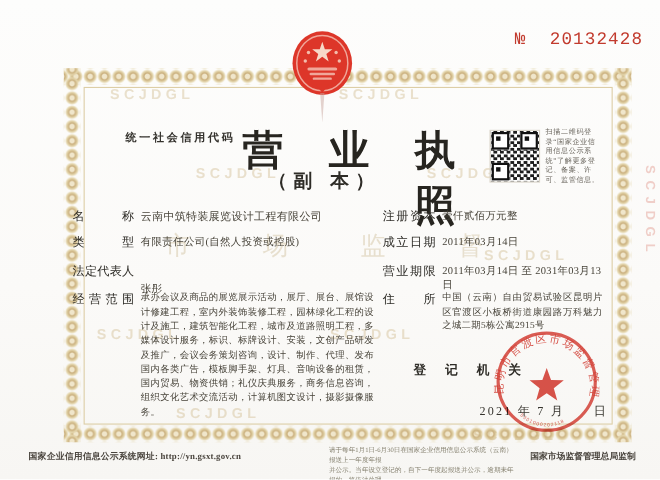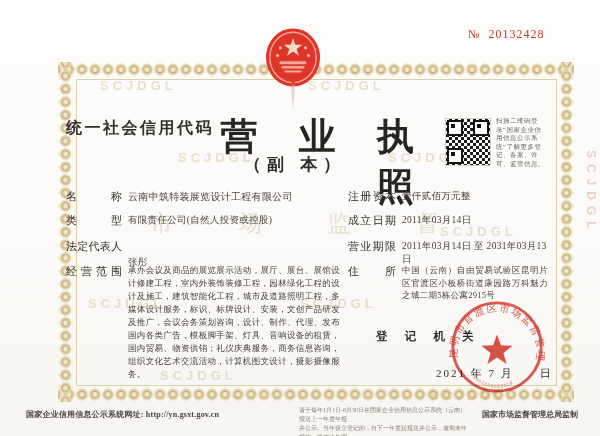--- a/index.html
+++ b/index.html
@@ -19,26 +19,26 @@
      border:1px solid #ddceA6;pointer-events:none;}
   
   .wm{position:absolute;font-family:"Liberation Sans",sans-serif;font-weight:bold;
       color:rgba(203,178,128,0.38);font-size:13px;letter-spacing:4px;pointer-events:none;}
   .wm-big{position:absolute;font-size:23px;letter-spacing:30px;color:rgba(190,168,118,0.32);
       font-weight:normal;pointer-events:none;white-space:nowrap;}
   .wm-vert{position:absolute;right:2px;top:150px;writing-mode:vertical-rl;
       font-family:"Liberation Sans",sans-serif;font-weight:bold;font-size:12px;
       letter-spacing:6px;color:rgba(219,122,110,0.35);pointer-events:none;}
   
-  .serial{position:absolute;left:468px;top:27px;color:#c23b2e;font-size:12px;
-      letter-spacing:1px;font-family:Liberation Serif, serif;}
+  .serial{position:absolute;left:468px;top:27px;color:#c23b2e;font-size:16px;
+      letter-spacing:1px;font-family:Liberation Mono, monospace;}
   .emblem{position:absolute;left:264px;top:26px;}
   .credit{position:absolute;left:66px;top:118px;width:150px;}
-  .credit .lbl{font-family:"Liberation Sans",sans-serif;font-weight:bold;font-size:16px;
-      letter-spacing:2.5px;color:#33312c;}
+  .credit .lbl{font-family:"Liberation Sans",sans-serif;font-weight:bold;font-size:10px;
+      letter-spacing:2.5px;color:#33312c;margin-left:48px;}
   .credit .code{margin-top:6px;font-size:10.5px;letter-spacing:0.5px;color:#44413a;}
   .title{position:absolute;left:160px;top:112px;width:270px;text-align:right;
       font-size:37px;font-weight:bold;letter-spacing:16px;color:#272520;
       font-family:"Liberation Serif",serif;text-indent:16px;}
   .subtitle{position:absolute;left:160px;top:153px;width:270px;text-align:center;
       font-size:17px;letter-spacing:6px;color:#2e2c27;font-weight:bold;}
   
   .qr{position:absolute;left:446px;top:119px;width:44px;height:46px;background:#fff;
       background-image:repeating-conic-gradient(#1c1c1c 0 25%, #ffffff 0 50%);
       background-size:6px 6px;outline:1px solid #d9d4c8;}

